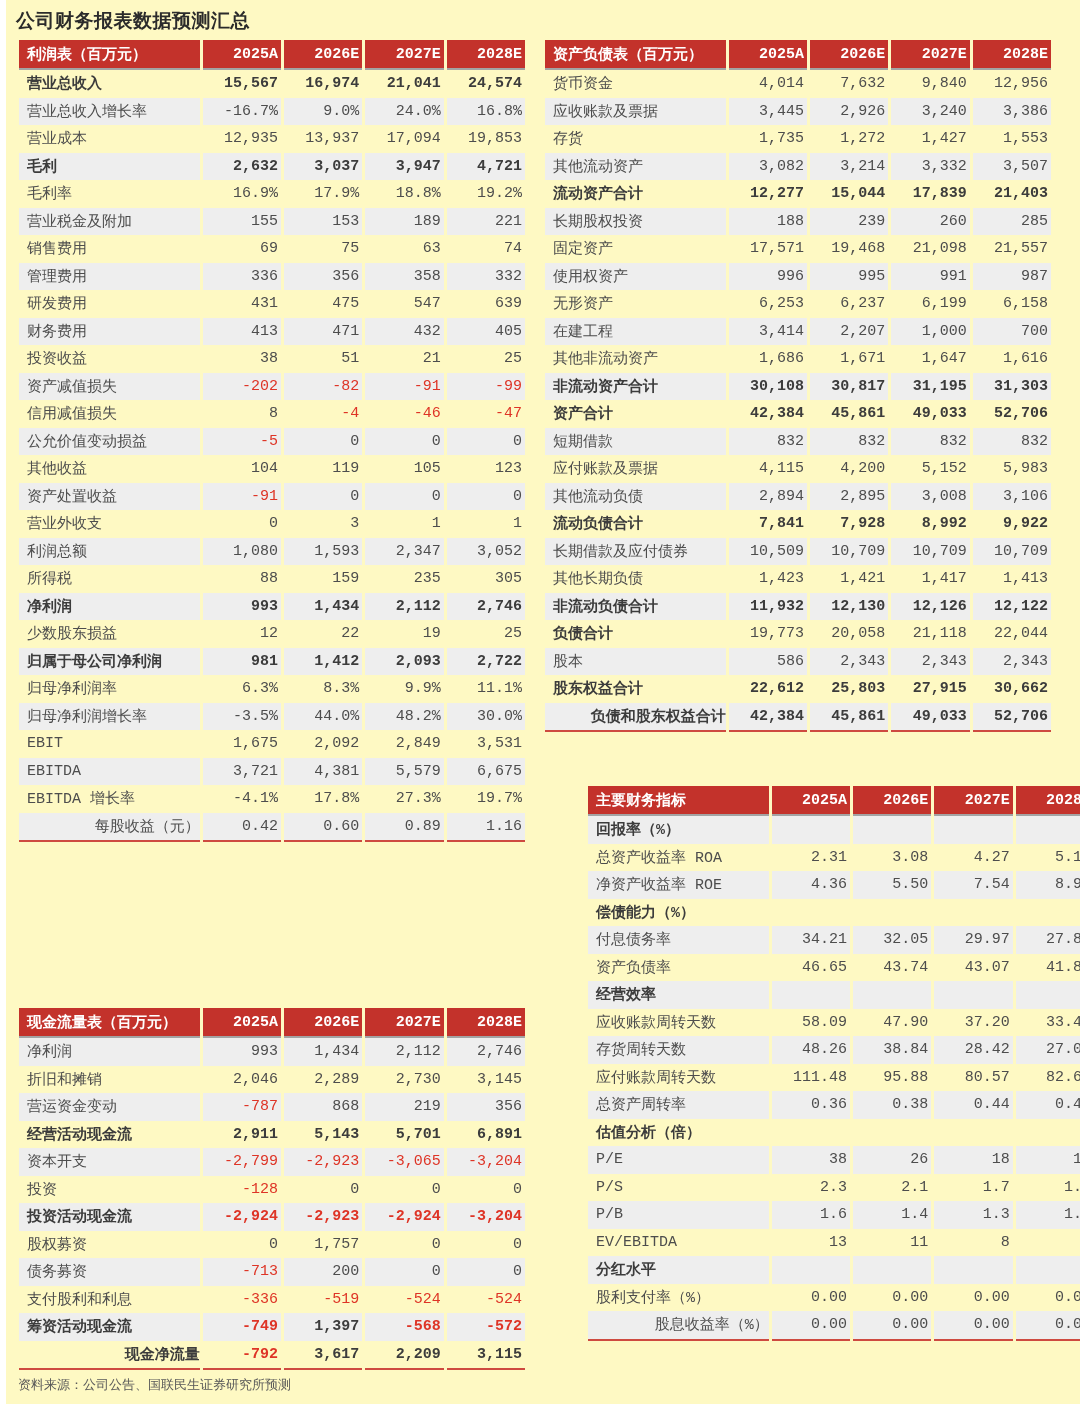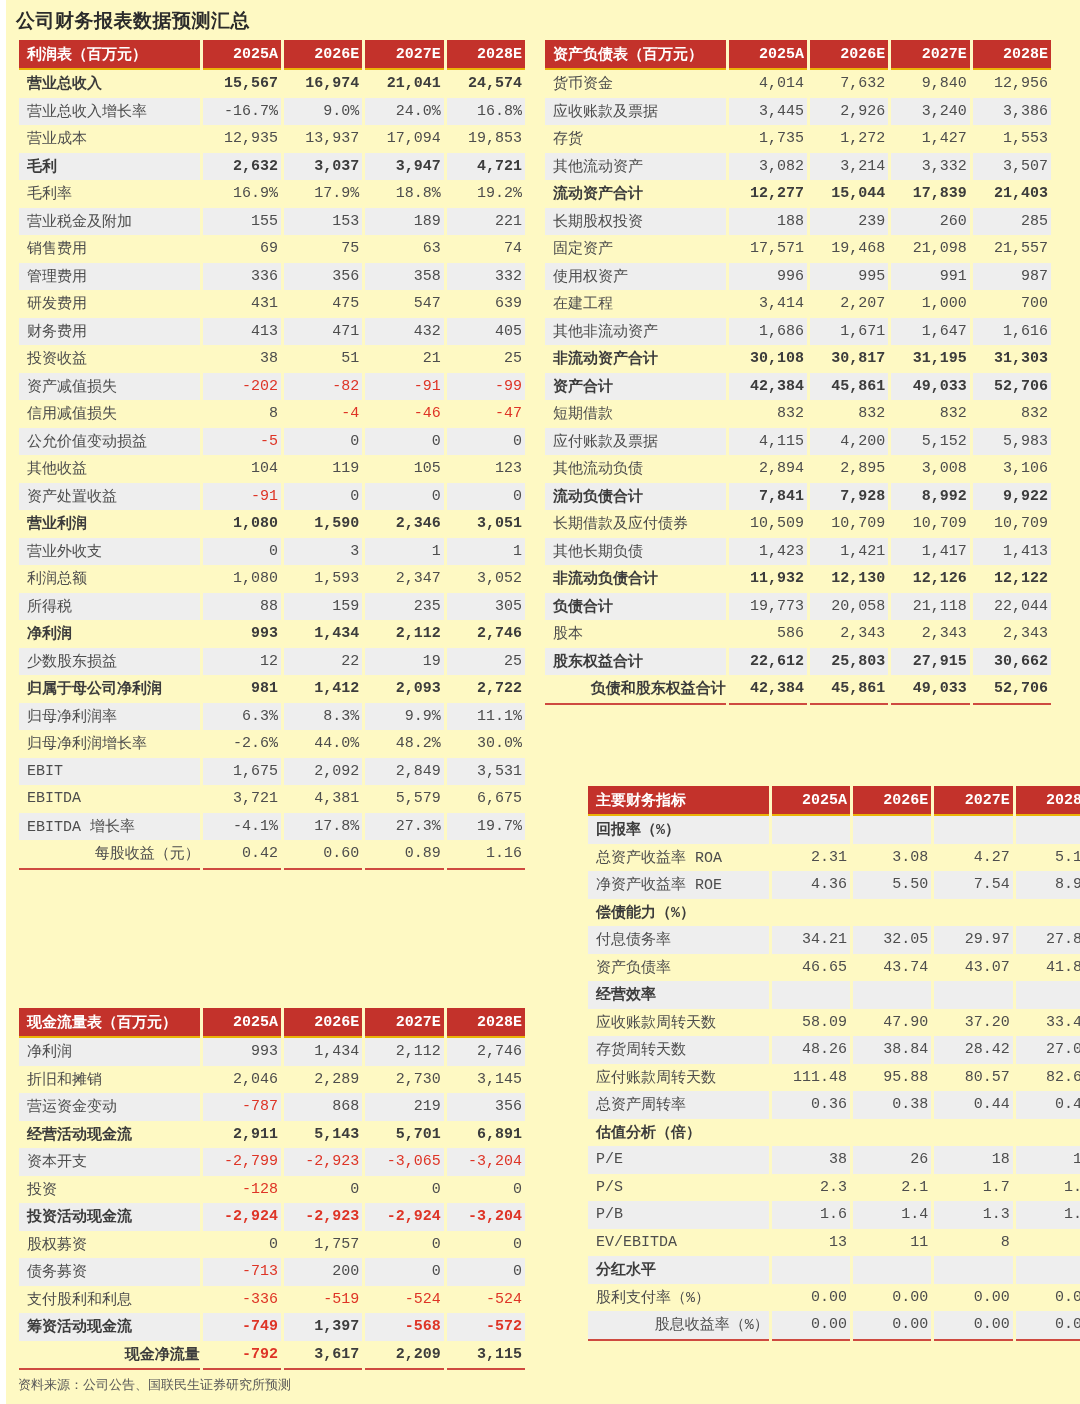--- a/index.html
+++ b/index.html
@@ -9,21 +9,21 @@
         --header_bg:#C3322B; --negative:#DE3426; --stripe:#EEEEEE; --text:#4D4D4D;
         --text_bold:#3C3C3C; --rule:#CE4A40; --header_text:#FFFFFF;}
   .page-title{position:absolute;left:10px;top:8px;font-size:19px;font-weight:bold;color:#2B2B2B;letter-spacing:0.5px;}
   .tbl{position:absolute;width:518px;}
   #income{left:10px;top:40px;}
   #balance{left:536px;top:40px;}
   #indicators{left:579px;top:786px;}
   #cashflow{left:10px;top:1008px;}
   table.fin{border-collapse:separate;border-spacing:3px 0;table-layout:fixed;width:512px;}
   table.fin th,table.fin td{padding:0;vertical-align:middle;font-size:15px;height:27.5px;overflow:hidden;white-space:nowrap;}
-  table.fin thead th{background:var(--header_bg);color:var(--header_text);font-weight:bold;height:28px;border-bottom:2px solid #eab308;}
+  table.fin thead th{background:var(--header_bg);color:var(--header_text);font-weight:bold;height:28px;border-bottom:2px solid #a3a3a3;}
   table.fin .lbl{text-align:left;padding-left:8px;}
   table.fin .val{text-align:right;padding-right:3px;}
   table.fin td{color:var(--text);}
   table.fin td.b{font-weight:bold;color:var(--text_bold);}
   table.fin td.neg{color:var(--negative);}
   .stripe-even tbody tr:nth-child(even) td{background:var(--stripe);}
   .stripe-odd  tbody tr:nth-child(odd)  td{background:var(--stripe);}
   table.fin tbody tr:last-child td{border-bottom:2px solid var(--rule);text-align:right;}
   .source-note{position:absolute;left:12px;top:1376px;font-size:13px;color:#595959;}
 </style>
@@ -158,27 +158,20 @@
             <td class="val">123</td>
           </tr>
           <tr>
             <td class="lbl">资产处置收益</td>
             <td class="val neg">-91</td>
             <td class="val">0</td>
             <td class="val">0</td>
             <td class="val">0</td>
           </tr>
           <tr>
-            <td class="lbl b">营业利润</td>
-            <td class="val b">1,080</td>
-            <td class="val b">1,590</td>
-            <td class="val b">2,346</td>
-            <td class="val b">3,051</td>
-          </tr>
-          <tr>
             <td class="lbl">营业外收支</td>
             <td class="val">0</td>
             <td class="val">3</td>
             <td class="val">1</td>
             <td class="val">1</td>
           </tr>
           <tr>
             <td class="lbl">利润总额</td>
             <td class="val">1,080</td>
             <td class="val">1,593</td>
@@ -215,21 +208,21 @@
           </tr>
           <tr>
             <td class="lbl">归母净利润率</td>
             <td class="val">6.3%</td>
             <td class="val">8.3%</td>
             <td class="val">9.9%</td>
             <td class="val">11.1%</td>
           </tr>
           <tr>
             <td class="lbl">归母净利润增长率</td>
-            <td class="val">-2.6%</td>
+            <td class="val">-3.5%</td>
             <td class="val">44.0%</td>
             <td class="val">48.2%</td>
             <td class="val">30.0%</td>
           </tr>
           <tr>
             <td class="lbl">EBIT</td>
             <td class="val">1,675</td>
             <td class="val">2,092</td>
             <td class="val">2,849</td>
             <td class="val">3,531</td>
@@ -325,20 +318,27 @@
             <td class="val">19,468</td>
             <td class="val">21,098</td>
             <td class="val">21,557</td>
           </tr>
           <tr>
             <td class="lbl">使用权资产</td>
             <td class="val">996</td>
             <td class="val">995</td>
             <td class="val">991</td>
             <td class="val">987</td>
+          </tr>
+          <tr>
+            <td class="lbl">无形资产</td>
+            <td class="val">6,253</td>
+            <td class="val">6,237</td>
+            <td class="val">6,199</td>
+            <td class="val">6,158</td>
           </tr>
           <tr>
             <td class="lbl">在建工程</td>
             <td class="val">3,414</td>
             <td class="val">2,207</td>
             <td class="val">1,000</td>
             <td class="val">700</td>
           </tr>
           <tr>
             <td class="lbl">其他非流动资产</td>

